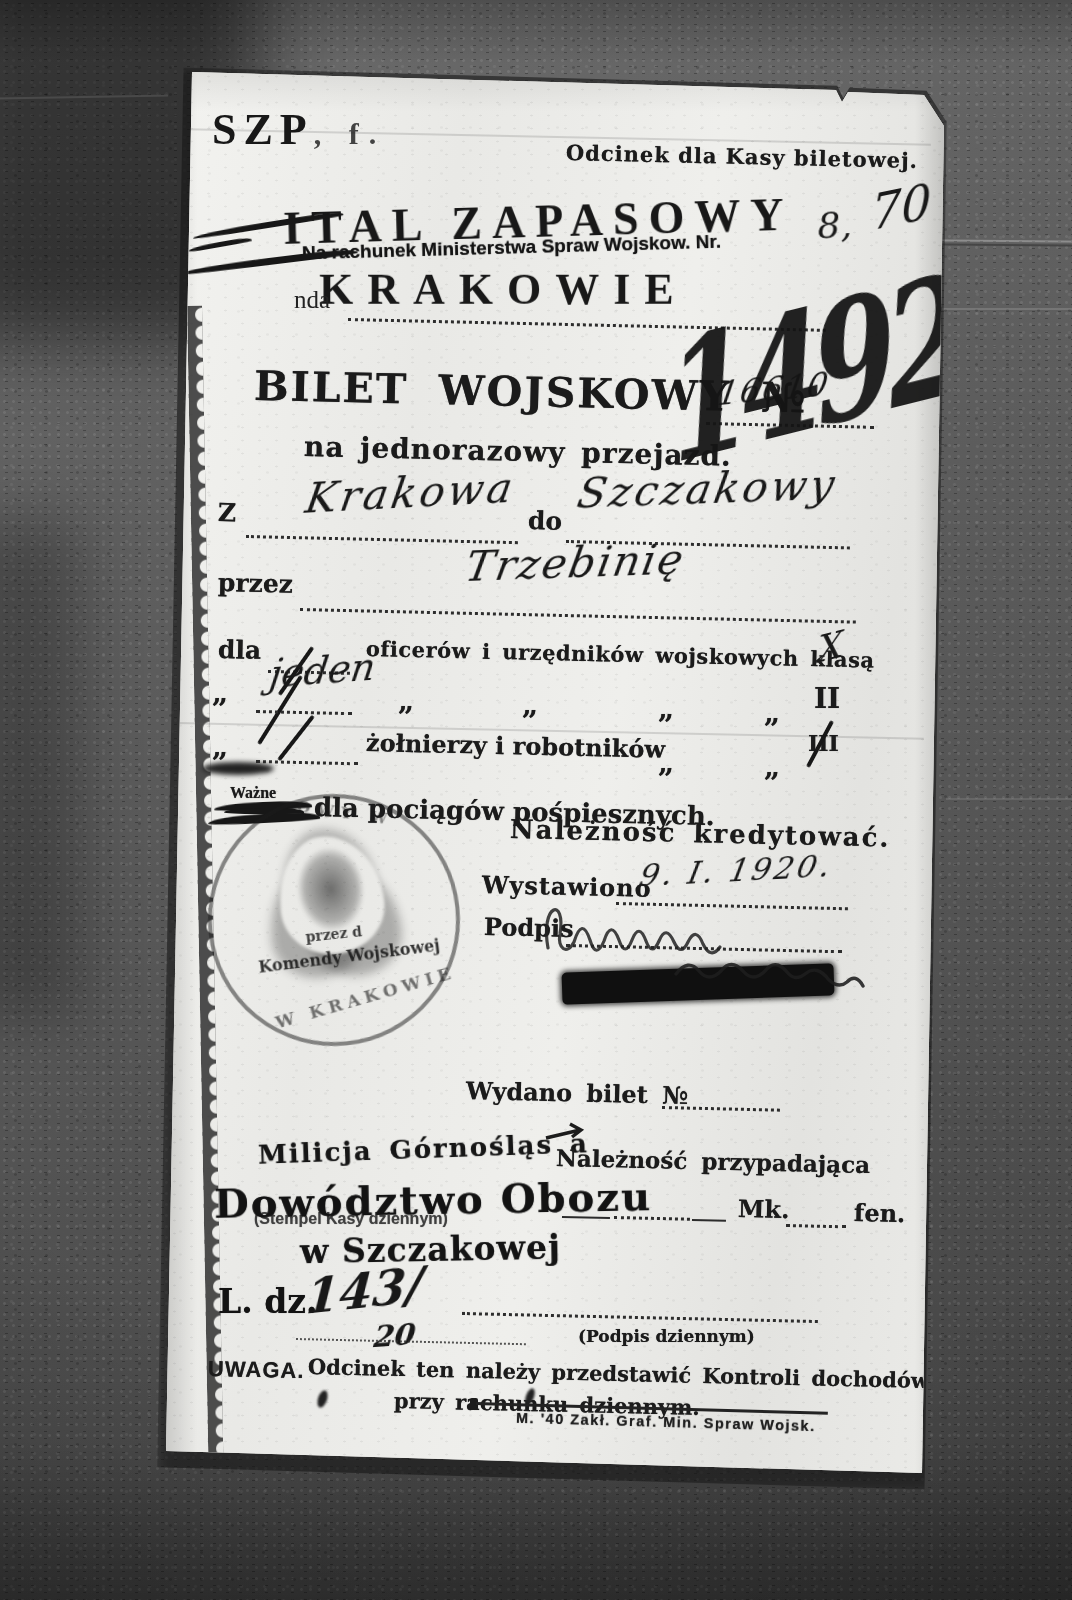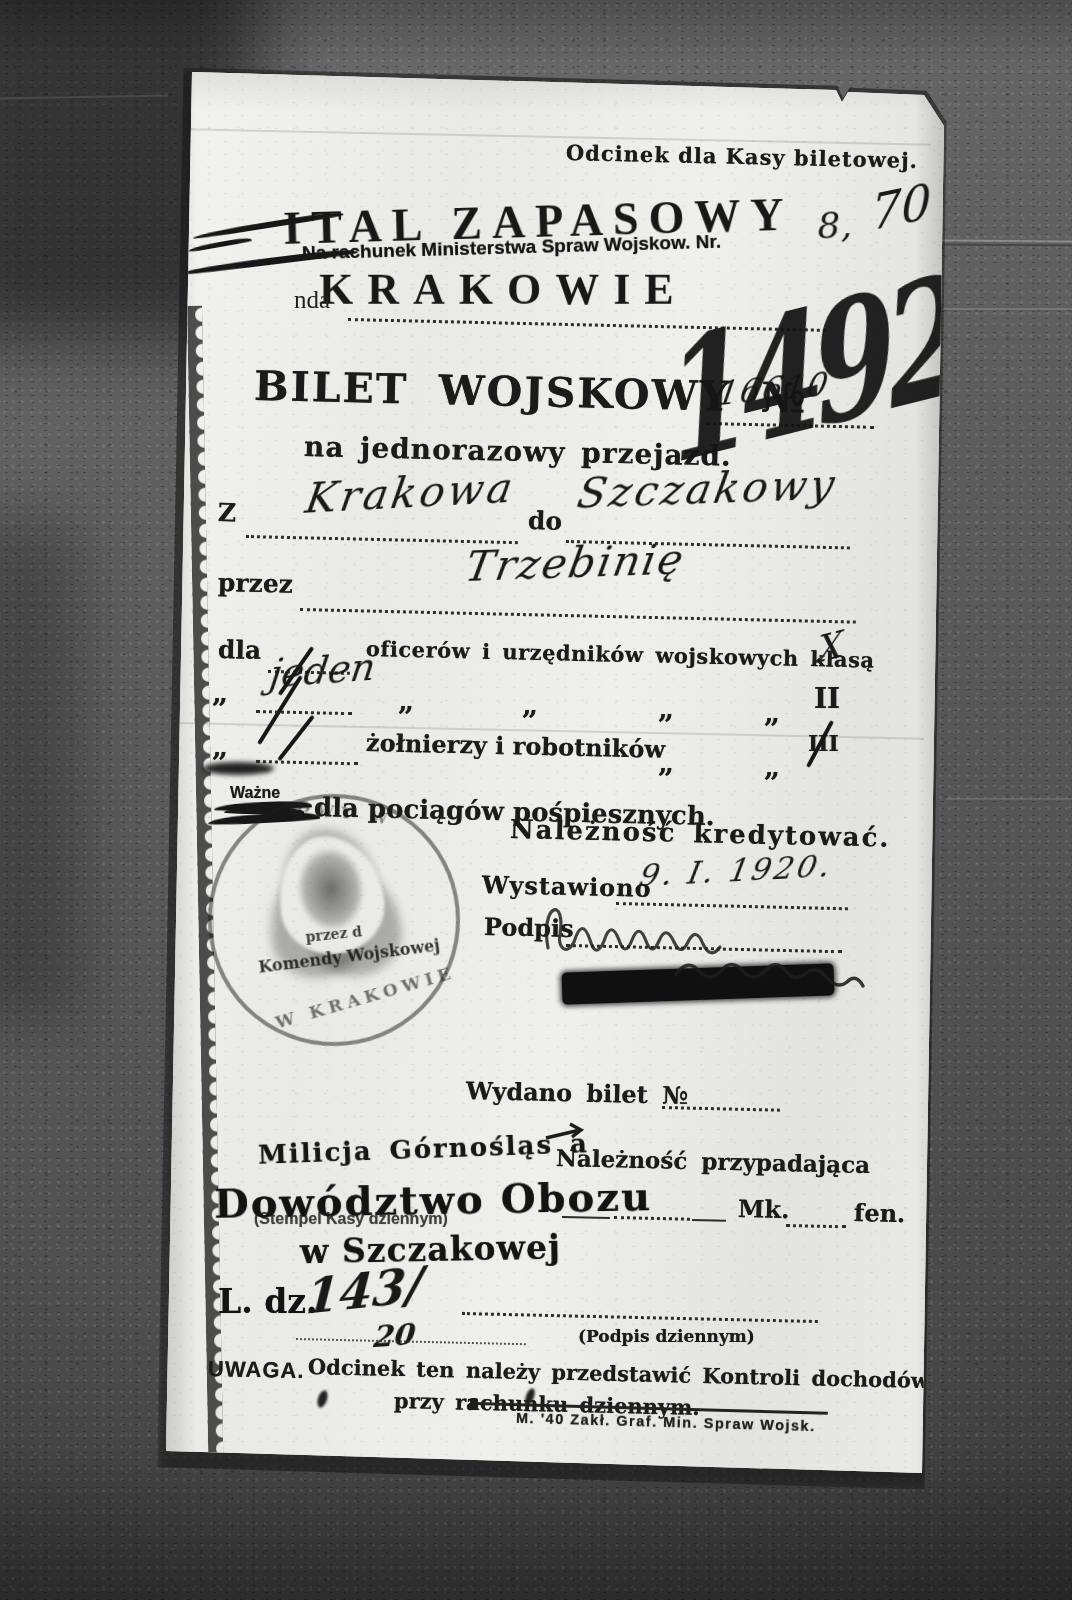--- a/index.html
+++ b/index.html
@@ -65,20 +65,23 @@
 <div class="abs blotch-tl"></div>
 <div class="abs blotch-l"></div>
 
 <div id="paper-shadow" class="abs paper-shape"></div>
 <div id="paper" class="abs paper-shape">
   <div class="abs paper-shade"></div>
   <div class="abs deckle"></div>
   <div class="abs crease" style="left:10px;top:58px;width:755px;"></div>
   <div class="abs crease" style="left:8px;top:652px;width:750px;"></div>
 
+  <div class="abs stencil" style="left:46px;top:34px;font-size:44px;letter-spacing:7px;">
+    <span>SZP</span><span style="font-size:30px;opacity:.8;letter-spacing:10px;">, f.</span>
+  </div>
 
   <div class="abs pl r" style="left:400px;top:70px;font-size:21px;letter-spacing:1px;">Odcinek dla Kasy biletowej.</div>
 
   <div class="abs" style="left:0;top:0;width:780px;height:280px;transform:rotate(-1.6deg);transform-origin:400px 180px;">
     <div class="abs stencil" style="left:118px;top:124px;font-size:46px;letter-spacing:10px;">ITAL ZAPASOWY</div>
     <div class="abs pl stampink" style="left:136px;top:165px;font-size:19px;font-family:'Liberation Sans',sans-serif;color:#131313;">Na rachunek Ministerstwa Spraw Wojskow. Nr.</div>
     <div class="abs stencil" style="left:152px;top:192px;font-size:44px;letter-spacing:14px;transform:rotate(1.6deg);">KRAKOWIE</div>
     <div class="abs hw" style="left:652px;top:142px;font-size:36px;">8,</div>
     <div class="abs hw" style="left:706px;top:118px;font-size:48px;transform:rotate(-10deg) skewX(-12deg);">70</div>
   </div>
@@ -128,21 +131,21 @@
   <div class="abs pl" style="left:46px;top:660px;font-size:28px;">„</div>
   <div class="abs stroke-mark" style="left:128px;top:640px;width:4px;height:56px;transform:rotate(38deg);border-radius:2px;"></div>
   <div class="abs dot" style="left:90px;top:690px;width:102px;"></div>
   <div class="abs pl r" style="left:200px;top:658px;font-size:24px;">żołnierzy i robotników</div>
   <div class="abs pl" style="left:492px;top:676px;font-size:28px;">„</div>
   <div class="abs pl" style="left:598px;top:680px;font-size:28px;">„</div>
   <div class="abs pl" style="left:642px;top:660px;font-size:22px;">III</div>
   <div class="abs stroke-mark" style="left:652px;top:648px;width:4px;height:52px;transform:rotate(28deg);border-radius:2px;"></div>
   <div class="abs smudge" style="left:36px;top:692px;width:72px;height:13px;"></div>
 
-  <div class="abs pl" style="left:64px;top:714px;font-size:16px;font-family:Liberation Sans, sans-serif;">Ważne</div>
+  <div class="abs pl" style="left:64px;top:714px;font-size:16px;font-family:Liberation Serif, serif;">Ważne</div>
   <div class="abs stroke-mark" style="left:48px;top:732px;width:98px;height:8px;transform:rotate(-2deg);"></div>
   <div class="abs stroke-mark" style="left:42px;top:744px;width:112px;height:9px;transform:rotate(-3deg);"></div>
   <div class="abs stroke-mark" style="left:58px;top:738px;width:80px;height:6px;"></div>
   <div class="abs pl r" style="left:148px;top:722px;font-size:26px;">dla pociągów pośpiesznych.</div>
 
   <div class="abs pl r" style="left:344px;top:744px;font-size:26px;letter-spacing:2px;word-spacing:6px;">Należność kredytować.</div>
 
   <div class="abs" style="left:42px;top:724px;width:244px;height:244px;border:4px solid rgba(28,28,28,.5);border-radius:50%;filter:blur(.7px);transform:rotate(-6deg);">
     <div class="abs stampink" style="left:96px;top:8px;font-size:15px;font-weight:bold;color:rgba(25,25,25,.5);letter-spacing:7px;transform:rotate(14deg);">OWY W</div>
     <div class="abs" style="left:70px;top:38px;width:104px;height:118px;filter:blur(1.4px);

